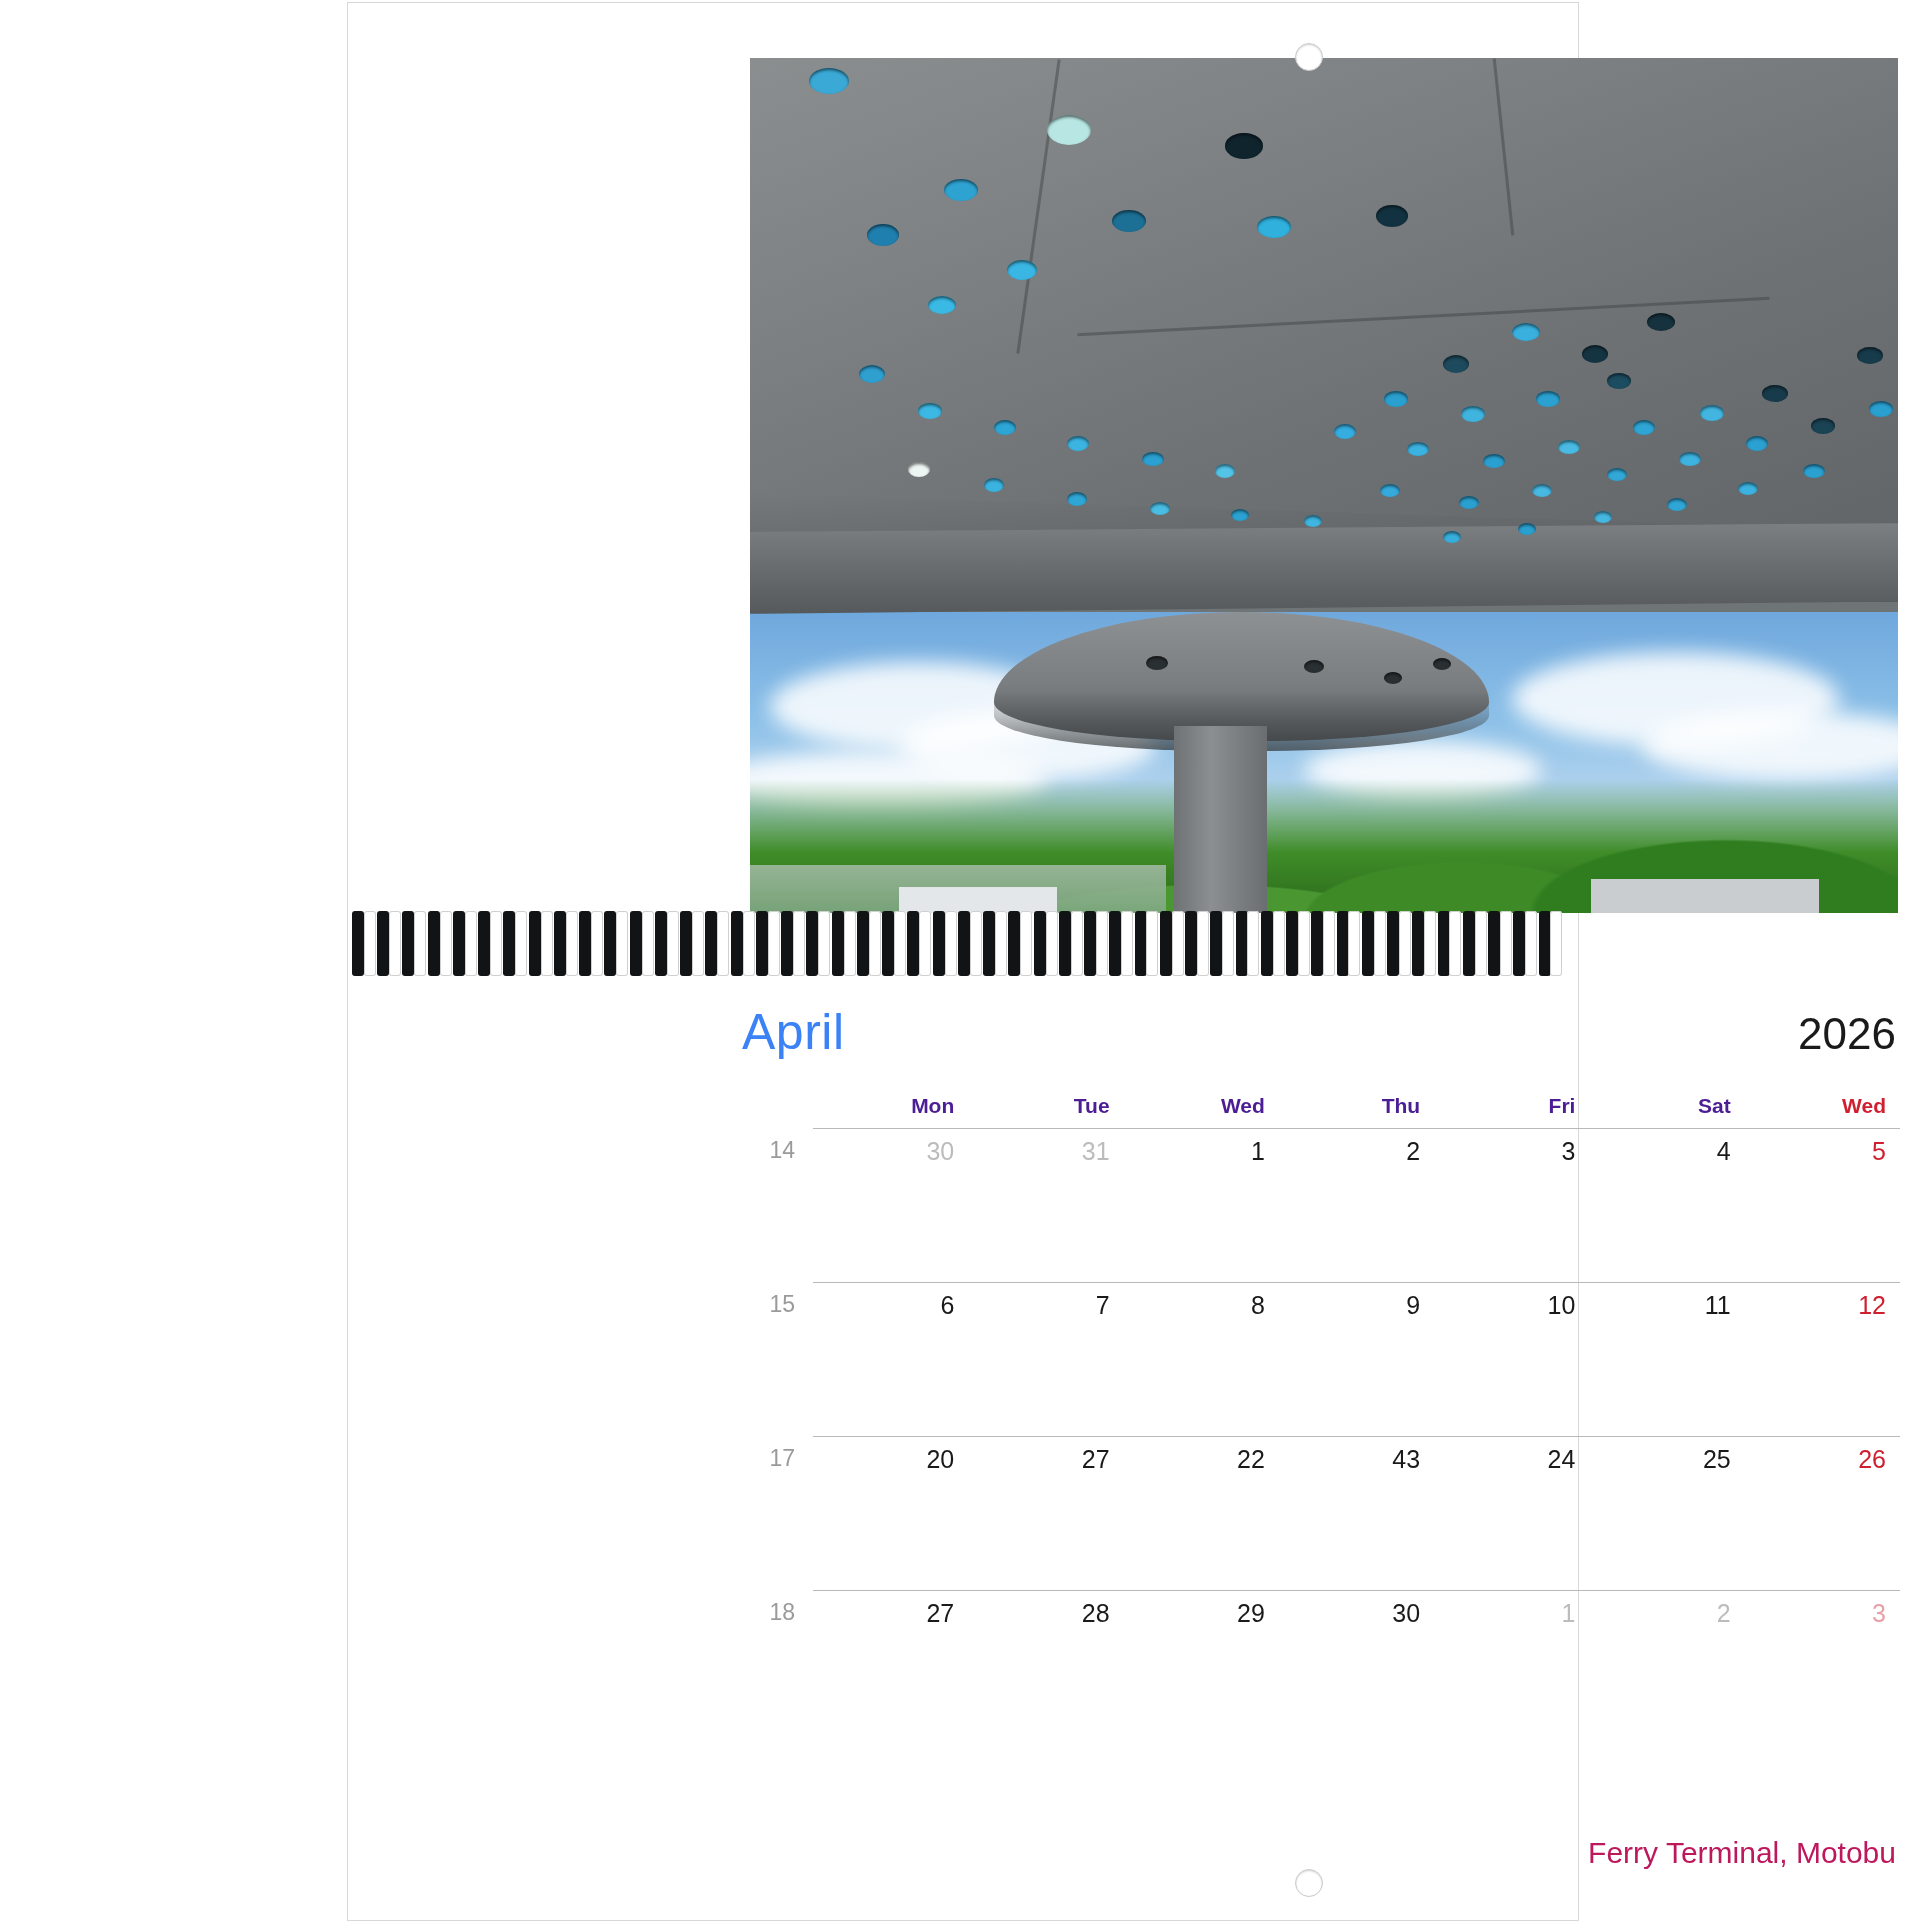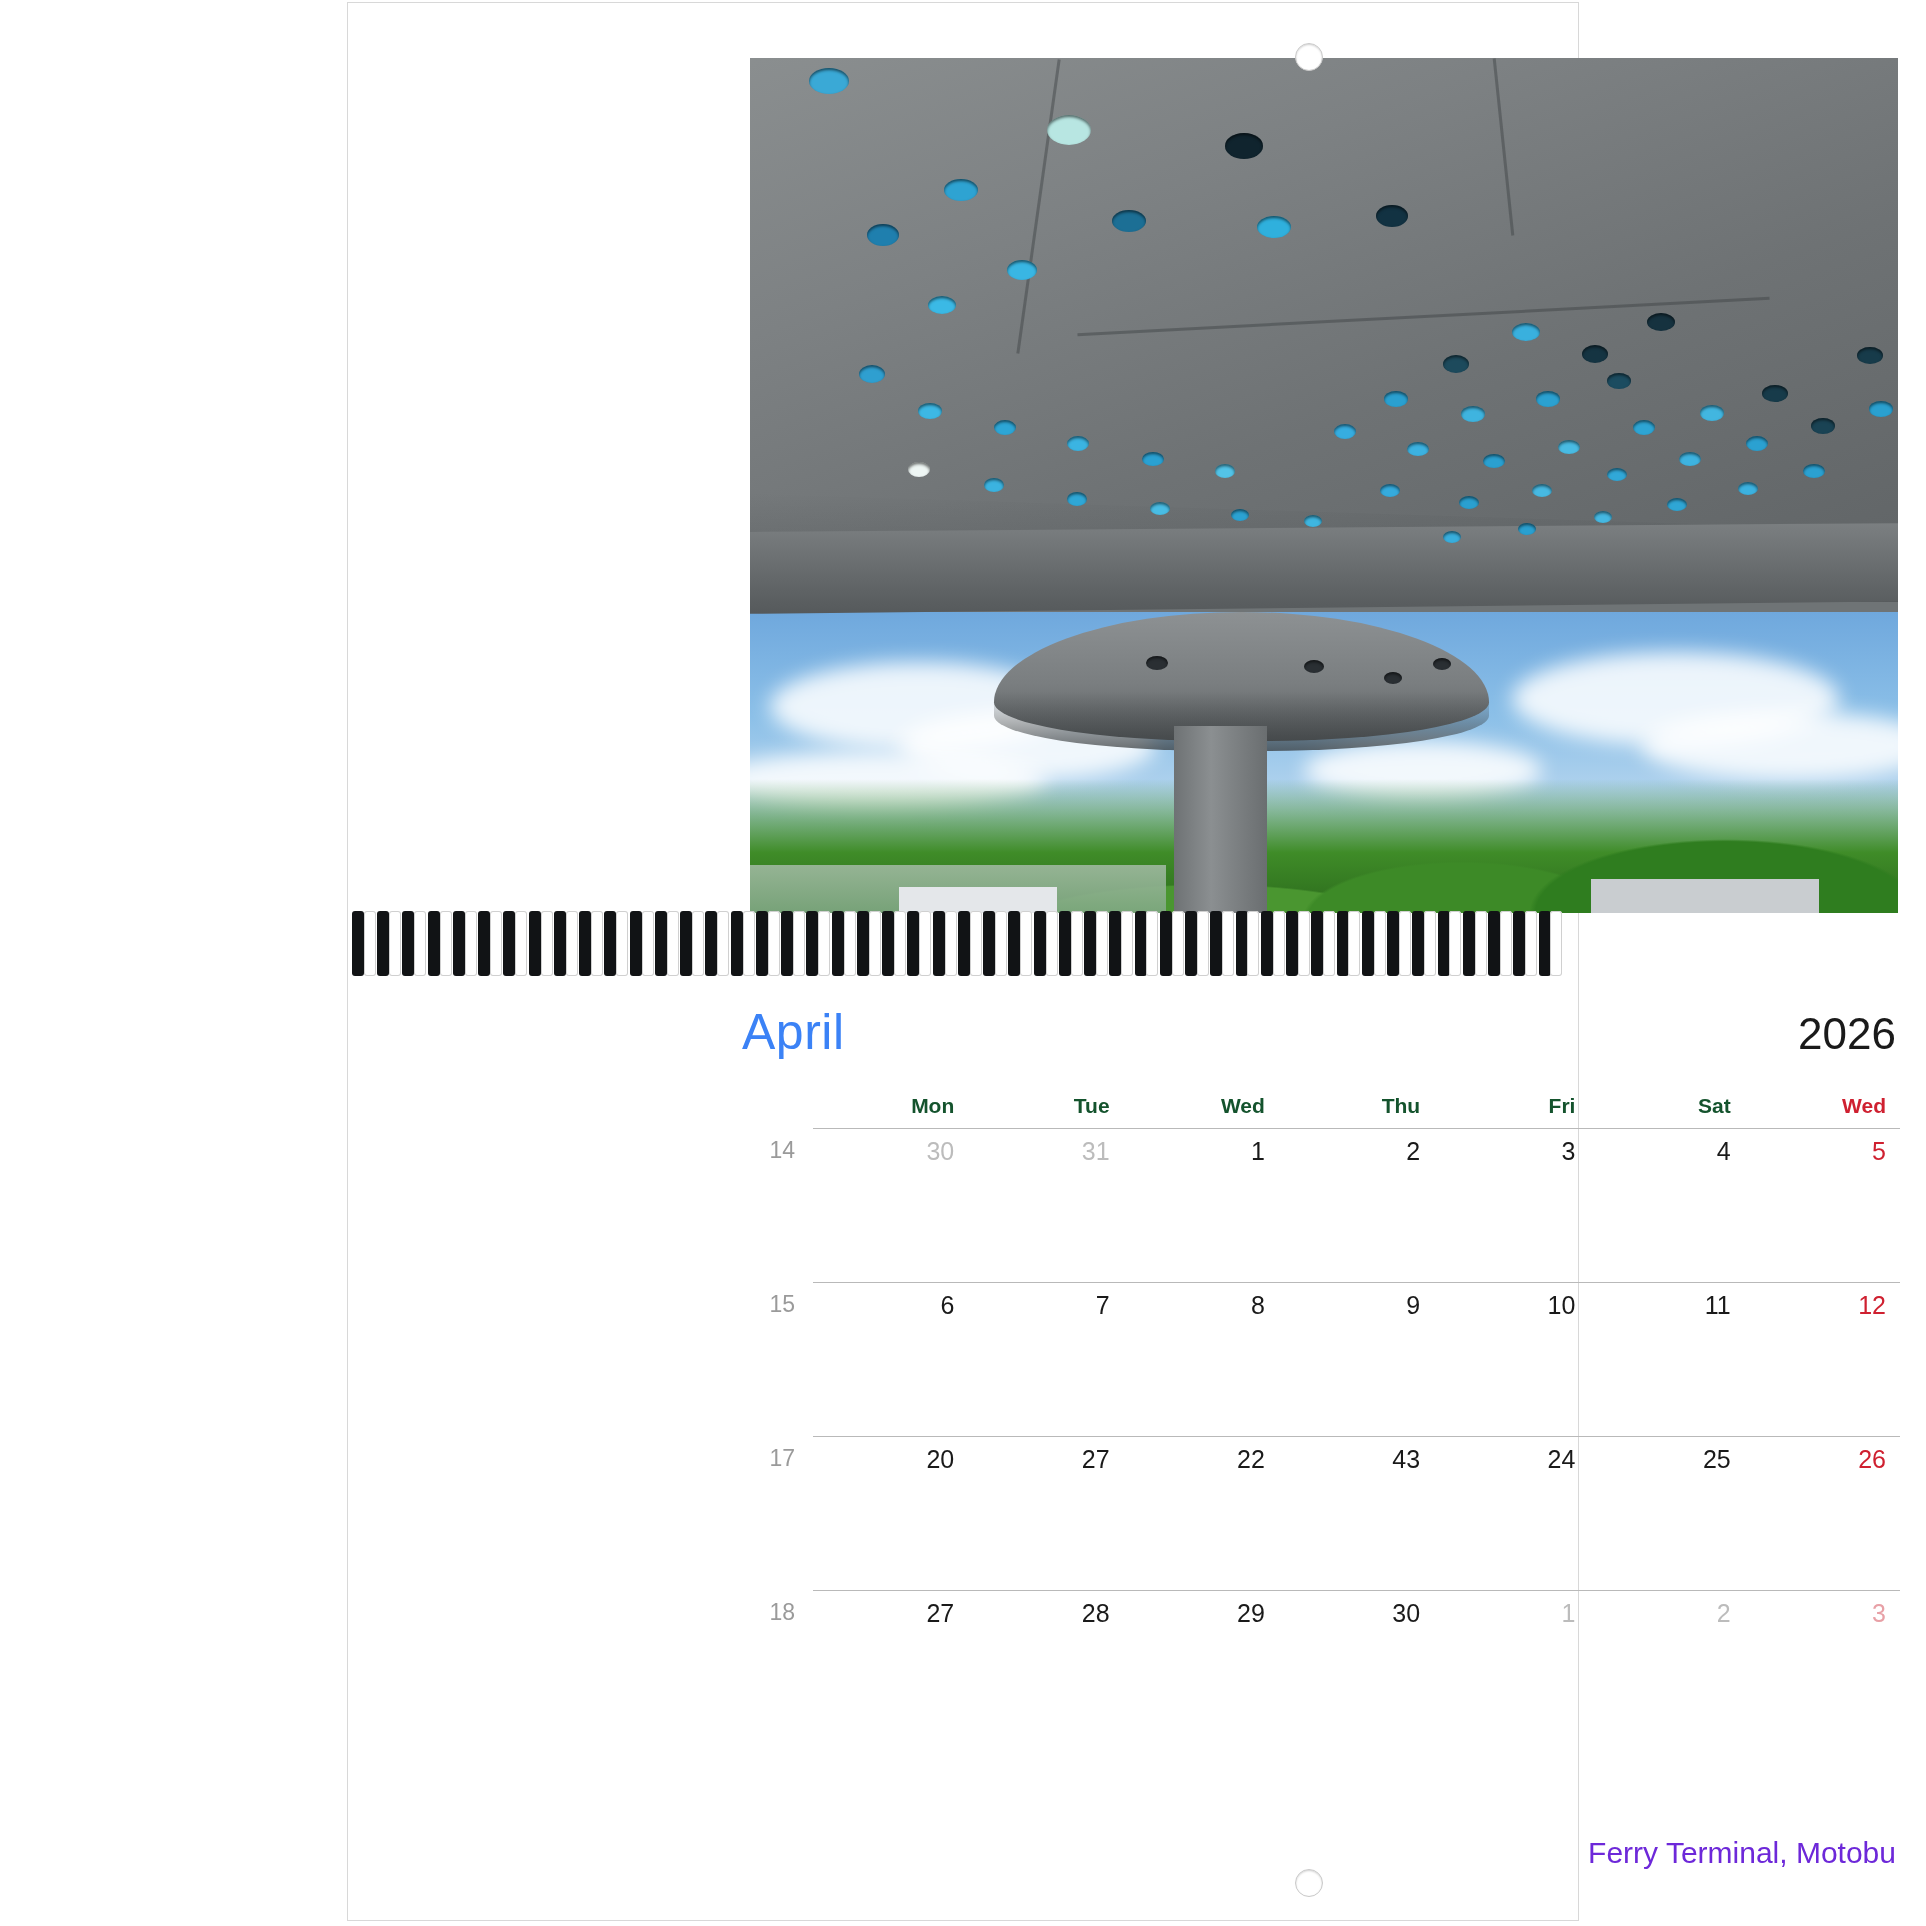--- a/index.html
+++ b/index.html
@@ -199,21 +199,21 @@
     position: absolute;
     left: 0;
     top: 91px;
     width: 1166px;
     border-collapse: collapse;
     table-layout: fixed;
   }
   table.cal th {
     font-size: 21px;
     font-weight: 700;
-    color: #14532d;
+    color: #4c1d95;
     text-align: right;
     padding: 0 14px 10px 0;
     border: none;
   }
   table.cal th.wk { width: 65px; }
   table.cal th.sun { color: #cf2030; }
   table.cal td {
     height: 145px;
     vertical-align: top;
     text-align: right;
@@ -230,21 +230,21 @@
   }
   table.cal td.out { color: #bcbcbc; }
   table.cal td.sun { color: #cf2030; }
   table.cal td.sun.out { color: #e8a0a6; }
 
   .caption {
     position: absolute;
     right: 4px;
     bottom: -6px;
     font-size: 30px;
-    color: #6d28d9;
+    color: #be185d;
     margin-top: 24px;
   }
 </style>
 </head>
 <body>
 
 <div id="page">
 
   <div class="calendar-sheet">
 

